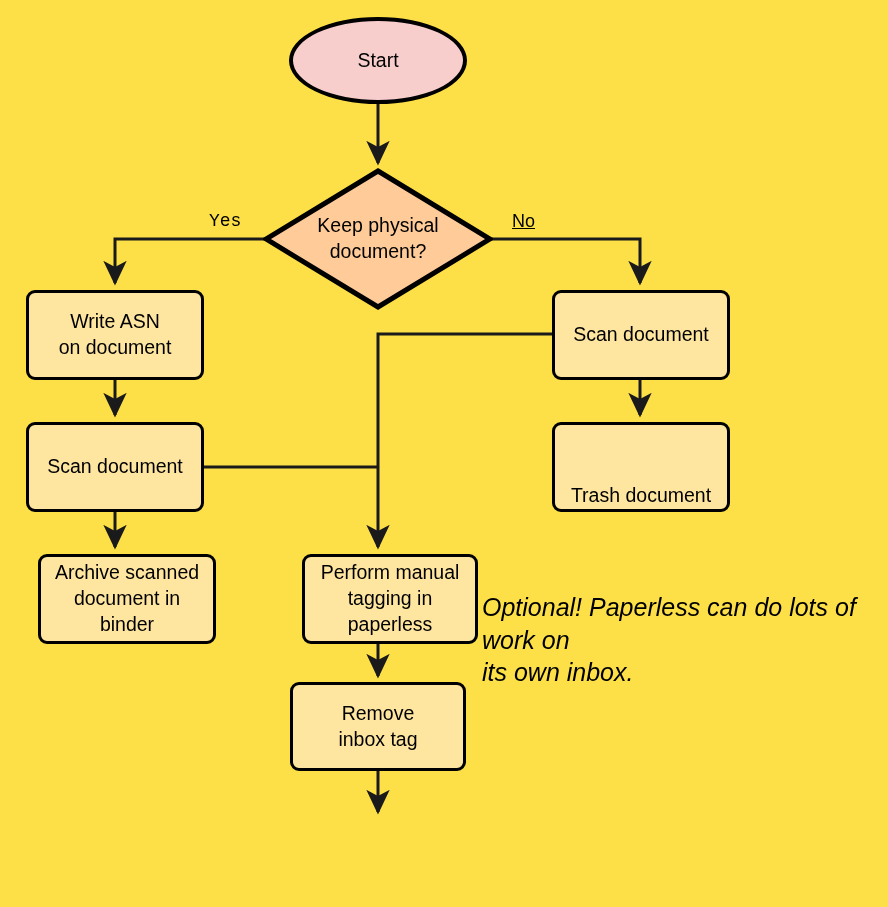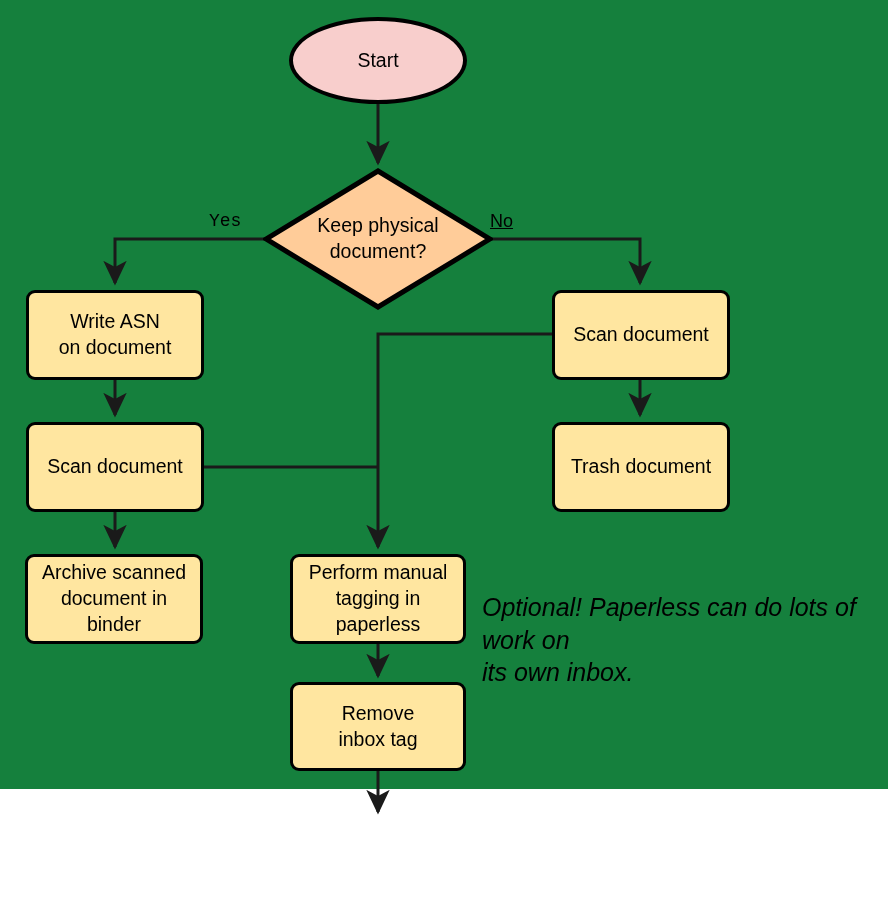--- a/index.html
+++ b/index.html
@@ -9,22 +9,22 @@
   }
   body {
     width: 888px;
     height: 907px;
     font-family: "Liberation Sans", sans-serif;
     overflow: hidden;
   }
   #flowchart-root {
     position: relative;
     width: 888px;
-    height: 789px;
-    background: #15803d;
+    height: 907px;
+    background: #fde047;
   }
   #edge-layer {
     position: absolute;
     left: 0;
     top: 0;
     width: 888px;
     height: 907px;
   }
   .node {
     position: absolute;
@@ -120,46 +120,46 @@
 
   <div class="node node-decision" style="left:263px; top:168px; width:230px; height:142px;">
     <svg class="decision-shape" viewBox="0 0 230 142" preserveAspectRatio="none" xmlns="http://www.w3.org/2000/svg">
       <polygon points="115,3 227,71 115,139 3,71" fill="#ffcc99" stroke="#000000" stroke-width="5" stroke-linejoin="miter"></polygon>
     </svg>
     <span class="decision-label">Keep physical
 document?</span>
   </div>
 
   <div class="edge-label" style="left:209px; top:211px;font-family:Liberation Mono, monospace;">Yes</div>
-  <div class="edge-label" style="left:490px; top:211px;text-decoration:underline;">No</div>
+  <div class="edge-label" style="left:512px; top:211px;text-decoration:underline;">No</div>
 
   <div class="node node-process" style="left:26px; top:290px; width:178px; height:90px;">
     <span>Write ASN
 on document</span>
   </div>
 
   <div class="node node-process" style="left:26px; top:422px; width:178px; height:90px;">
     <span>Scan document</span>
   </div>
 
-  <div class="node node-process" style="left:25px; top:554px; width:178px; height:90px;">
+  <div class="node node-process" style="left:38px; top:554px; width:178px; height:90px;">
     <span>Archive scanned
 document in
 binder</span>
   </div>
 
   <div class="node node-process" style="left:552px; top:290px; width:178px; height:90px;">
     <span>Scan document</span>
   </div>
 
-  <div class="node node-process" style="left:552px; top:422px; width:178px; height:90px;">
+  <div class="node node-process" style="left:552px; top:422px; width:178px; height:90px;align-items:flex-end;">
     <span>Trash document</span>
   </div>
 
-  <div class="node node-process" style="left:290px; top:554px; width:176px; height:90px;">
+  <div class="node node-process" style="left:302px; top:554px; width:176px; height:90px;">
     <span>Perform manual
 tagging in
 paperless</span>
   </div>
 
   <div class="node node-process" style="left:290px; top:682px; width:176px; height:89px;">
     <span>Remove
 inbox tag</span>
   </div>
 

